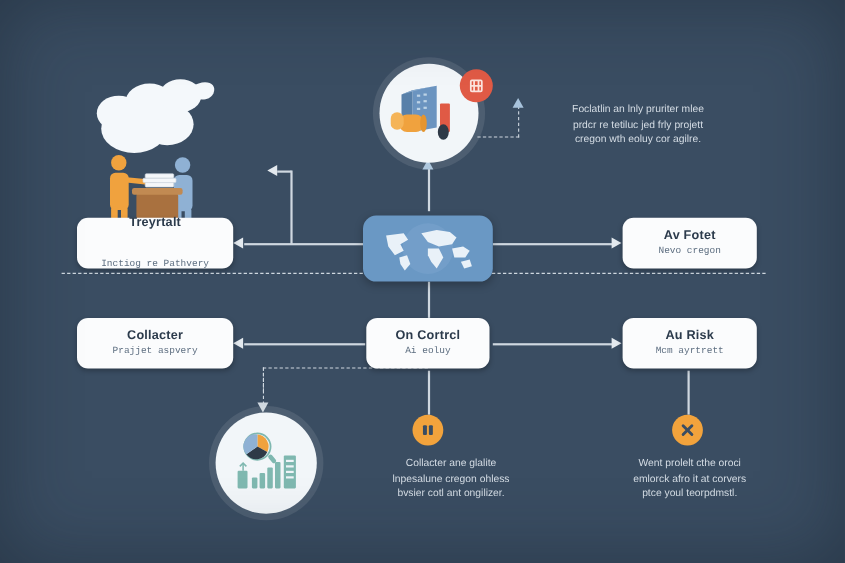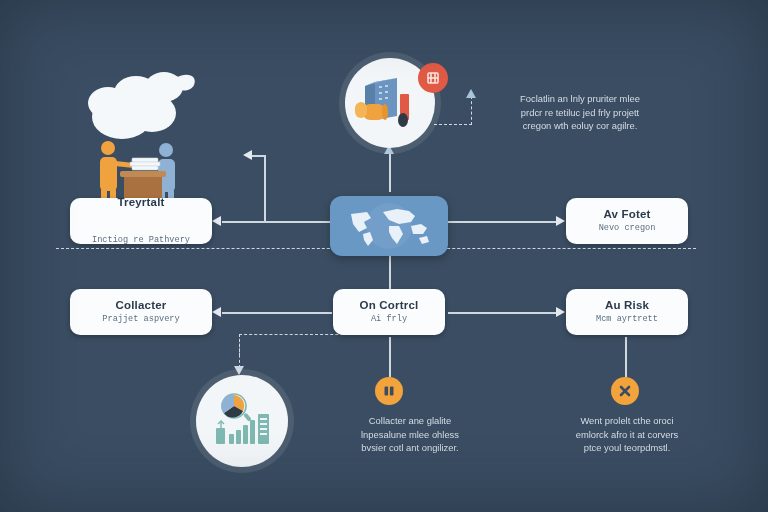--- a/index.html
+++ b/index.html
@@ -206,40 +206,40 @@
     <div class="sub">Inctiog re Pathvery</div>
   </div>
 
   <div class="node" style="left:70px;top:289px;width:142px;height:46px;">
     <div class="title">Collacter</div>
     <div class="sub">Prajjet aspvery</div>
   </div>
 
   <div class="node" style="left:333px;top:289px;width:112px;height:46px;">
     <div class="title">On Cortrcl</div>
-    <div class="sub">Ai frly</div>
+    <div class="sub">Ai eoluy</div>
   </div>
 
   <div class="node" style="left:566px;top:198px;width:122px;height:46px;">
     <div class="title">Av Fotet</div>
     <div class="sub">Nevo cregon</div>
   </div>
 
   <div class="node" style="left:566px;top:289px;width:122px;height:46px;align-items:center;">
     <div class="title">Au Risk</div>
     <div class="sub">Mcm ayrtrett</div>
   </div>
 
 
   <div class="blurb" style="left:488px;top:92px;width:184px;white-space:pre-line;">Foclatlin an lnly pruriter mlee
 prdcr re tetiluc jed frly projett
 cregon wth eoluy cor agilre.</div>
 
   <div class="blurb" style="left:320px;top:414px;width:180px;white-space:pre-line;">Collacter ane glalite
-lnpesalune mlee ohless
+lnpesalune cregon ohless
 bvsier cotl ant ongilizer.</div>
 
   <div class="blurb" style="left:534px;top:414px;width:186px;white-space:pre-line;">Went prolelt cthe oroci
 emlorck afro it at corvers
 ptce youl teorpdmstl.</div>
 
   <div class="circle soft" style="left:196px;top:375px;width:92px;height:92px;"></div>
   <svg class="abs" style="left:212px;top:392px;" width="60" height="60" viewBox="0 0 60 60">
 
     <circle cx="22" cy="14" r="12" fill="#eef4f8" stroke="#7fb8b0" stroke-width="1.6"></circle>

